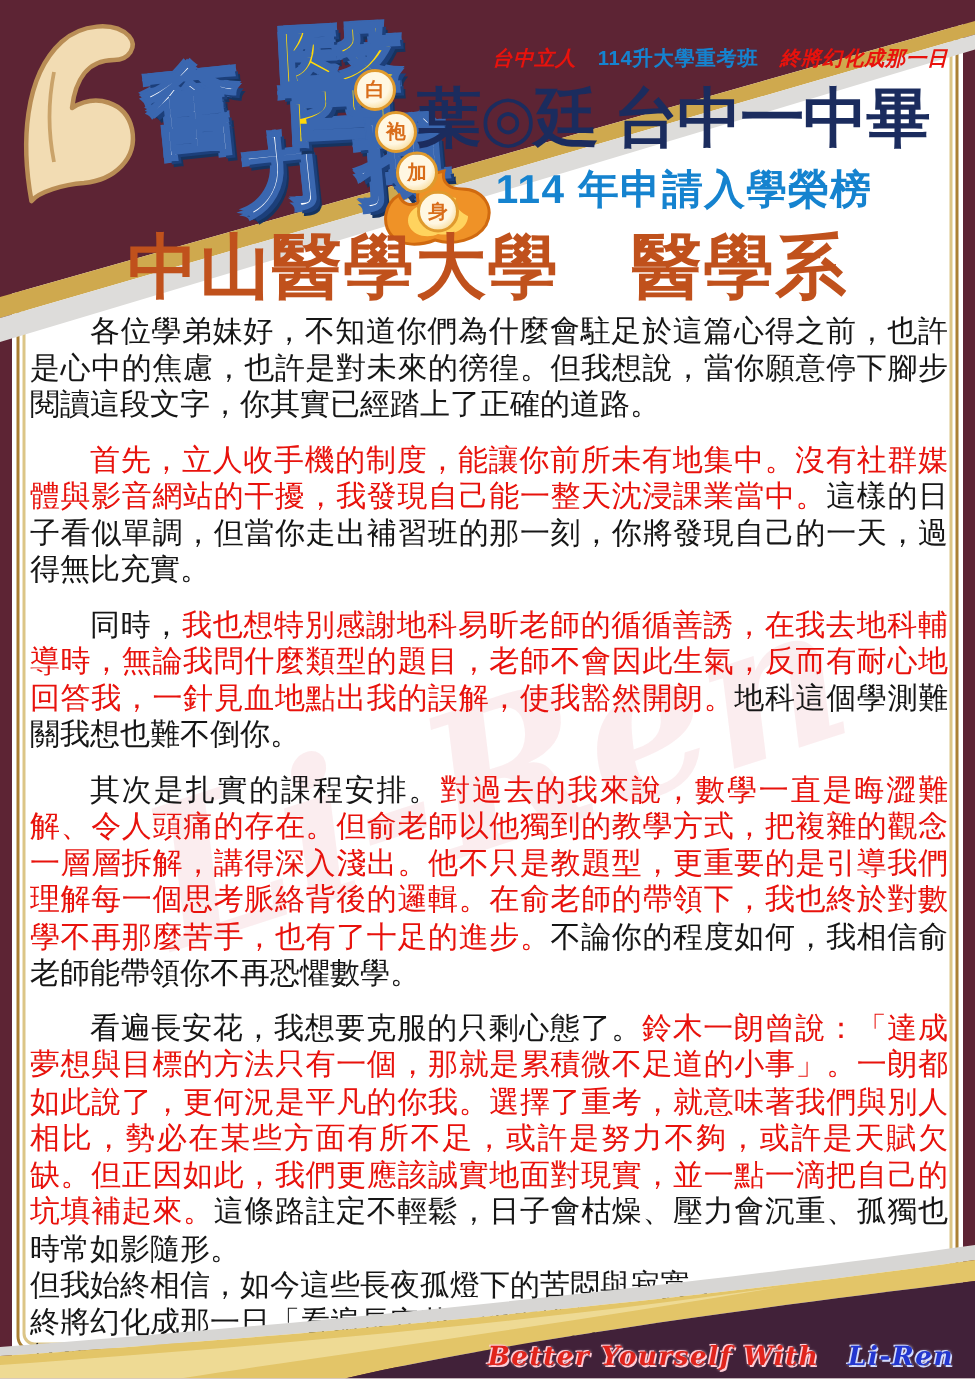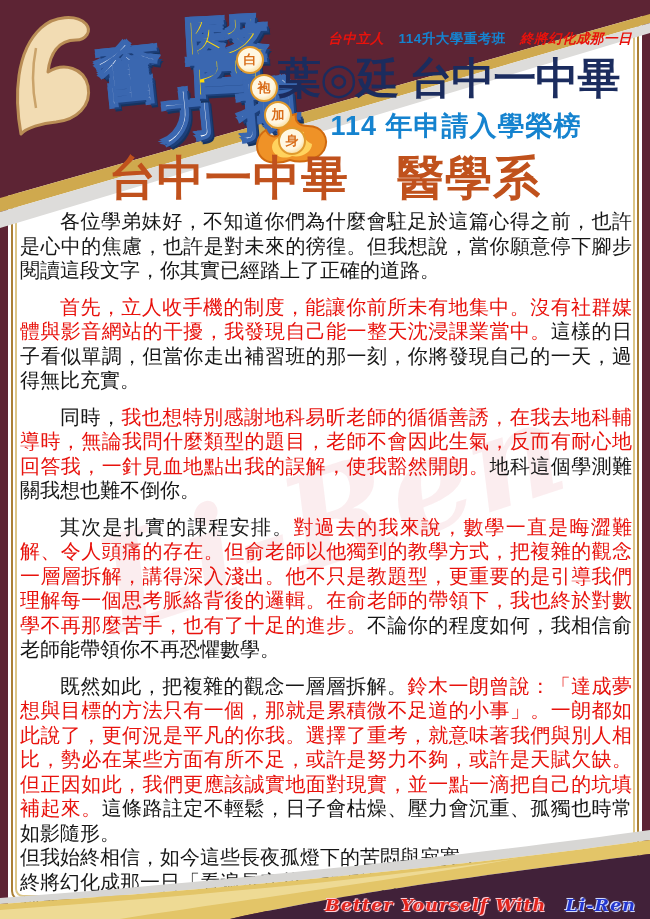--- a/index.html
+++ b/index.html
@@ -108,28 +108,28 @@
 </div>
 
 <div class="tagline">
   <span class="t-red">台中立人</span>
   <span class="t-blue">114升大學重考班</span>
   <span class="t-red">終將幻化成那一日</span>
 </div>
 
 <div class="student-title">葉◎廷  台中一中畢</div>
 <div class="sub-title">114 年申請入學榮榜</div>
-<div class="school-title">台中一中畢　醫學系</div>
+<div class="school-title">中山醫學大學　醫學系</div>
 
 <div class="body-text" id="paragraphs">
     <p class="para"><span class="seg-black">各位學弟妹好，不知道你們為什麼會駐足於這篇心得之前，也許是心中的焦慮，也許是對未來的徬徨。但我想說，當你願意停下腳步閱讀這段文字，你其實已經踏上了正確的道路。</span></p>
     <p class="para"><span class="seg-red">首先，立人收手機的制度，能讓你前所未有地集中。沒有社群媒體與影音網站的干擾，我發現自己能一整天沈浸課業當中。</span><span class="seg-black">這樣的日子看似單調，但當你走出補習班的那一刻，你將發現自己的一天，過得無比充實。</span></p>
     <p class="para"><span class="seg-black">同時，</span><span class="seg-red">我也想特別感謝地科易昕老師的循循善誘，在我去地科輔導時，無論我問什麼類型的題目，老師不會因此生氣，反而有耐心地回答我，一針見血地點出我的誤解，使我豁然開朗。</span><span class="seg-black">地科這個學測難關我想也難不倒你。</span></p>
     <p class="para"><span class="seg-black">其次是扎實的課程安排。</span><span class="seg-red">對過去的我來說，數學一直是晦澀難解、令人頭痛的存在。但俞老師以他獨到的教學方式，把複雜的觀念一層層拆解，講得深入淺出。他不只是教題型，更重要的是引導我們理解每一個思考脈絡背後的邏輯。在俞老師的帶領下，我也終於對數學不再那麼苦手，也有了十足的進步。</span><span class="seg-black">不論你的程度如何，我相信俞老師能帶領你不再恐懼數學。</span></p>
-    <p class="para"><span class="seg-black">既然如此，把複雜的觀念一層層拆解。</span><span class="seg-red">鈴木一朗曾說：「達成夢想與目標的方法只有一個，那就是累積微不足道的小事」。一朗都如此說了，更何況是平凡的你我。選擇了重考，就意味著我們與別人相比，勢必在某些方面有所不足，或許是努力不夠，或許是天賦欠缺。但正因如此，我們更應該誠實地面對現實，並一點一滴把自己的坑填補起來。</span><span class="seg-black">這條路註定不輕鬆，日子會枯燥、壓力會沉重、孤獨也時常如影隨形。
+    <p class="para"><span class="seg-black">看遍長安花，我想要克服的只剩心態了。</span><span class="seg-red">鈴木一朗曾說：「達成夢想與目標的方法只有一個，那就是累積微不足道的小事」。一朗都如此說了，更何況是平凡的你我。選擇了重考，就意味著我們與別人相比，勢必在某些方面有所不足，或許是努力不夠，或許是天賦欠缺。但正因如此，我們更應該誠實地面對現實，並一點一滴把自己的坑填補起來。</span><span class="seg-black">這條路註定不輕鬆，日子會枯燥、壓力會沉重、孤獨也時常如影隨形。
 但我始終相信，如今這些長夜孤燈下的苦悶與寂寞，
 終將幻化成那一日「看遍長安花」的喜悅與
 豁然。</span></p>
   </div>
 
 <svg class="footer-svg" width="650" height="105" viewBox="0 0 650 105">
   <path d="M0,84 C240,66 480,40 650,16 L650,26 C480,50 240,74 0,90 Z" fill="#d7d6d4"></path>
   <path d="M0,90 C240,74 480,50 650,26 L650,40 C470,62 330,82 230,105 L0,105 Z" fill="#e3c568"></path>
   <path d="M0,96 C200,82 380,64 520,44 C380,68 230,88 120,105 L0,105 Z" fill="#f2e3a6" opacity="0.7"></path>
   <path d="M650,40 C470,62 330,82 230,105 L650,105 Z" fill="#412139"></path>

